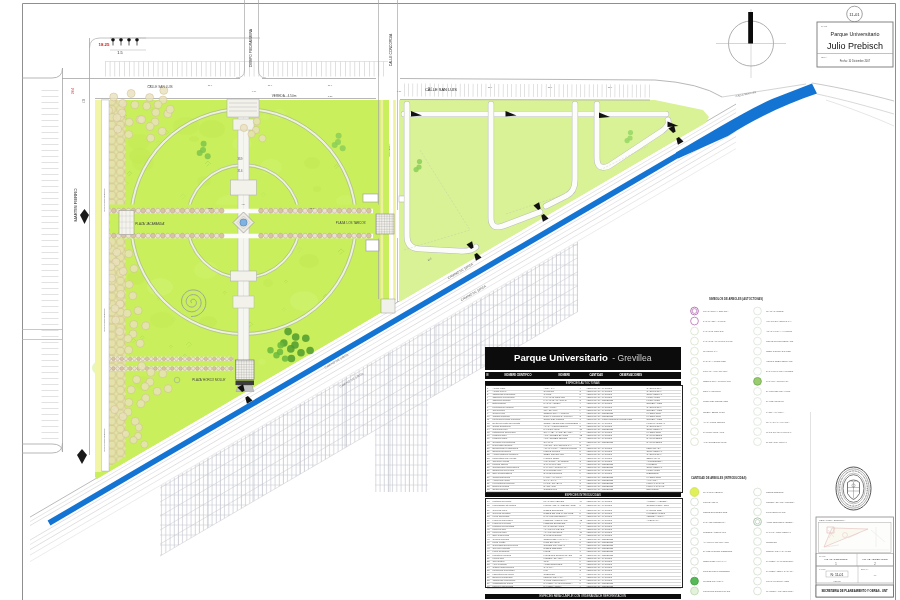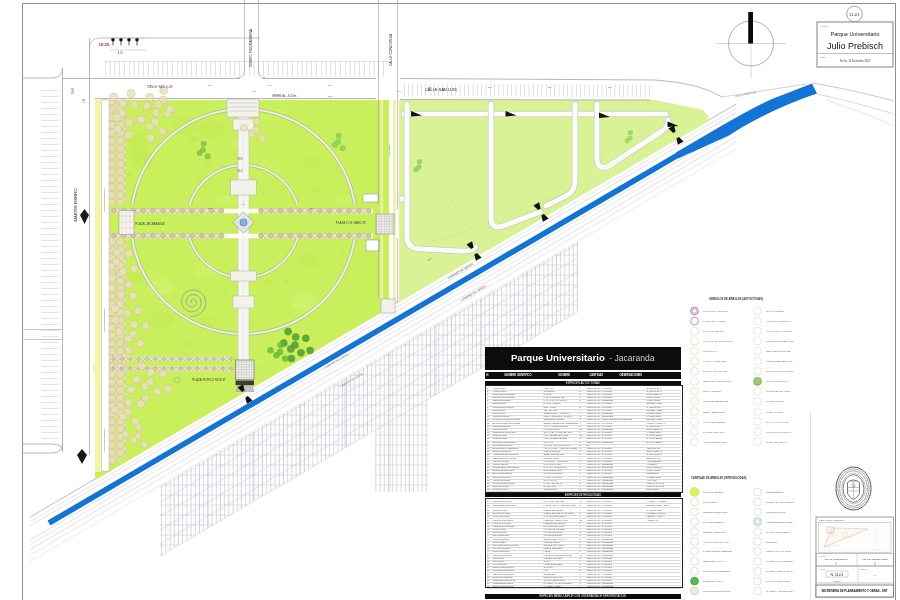--- a/index.html
+++ b/index.html
@@ -722,21 +722,21 @@
         <text x="766.0" y="562.3">PALMERA  WASHINGTONIA</text>
         <circle cx="757.5" cy="571.2" r="3.9" fill="none" stroke="#ccdac6" stroke-width="0.7"></circle>
         <text x="766.0" y="572.2">PALMERA  FENIX  CANARIA</text>
         <circle cx="757.5" cy="581.1" r="3.9" fill="none" stroke="#ccdac6" stroke-width="0.7"></circle>
         <text x="766.0" y="582.1">KIRI  PAULOWNIA  GDE</text>
         <circle cx="757.5" cy="591.0" r="3.9" fill="none" stroke="#ccdac6" stroke-width="0.7"></circle>
         <text x="766.0" y="592.0">MAGNOLIA  GRANDIFLORA</text>
       </g>
 </svg>
 <div style="position:absolute;left:484.5px;top:347px;width:196.5px;height:252px;background:#fff;">
-      <div style="position:absolute;left:0;top:0;width:196.5px;height:22.5px;background:#0c0c0c;color:#fff;text-align:center;"><span style="font-size:9.6px;font-weight:bold;line-height:22.5px;">Parque Universitario</span> <span style="font-size:8.6px;color:#cfcfcf;">- Jacaranda</span></div>
+      <div style="position:absolute;left:0;top:0;width:196.5px;height:22.5px;background:#0c0c0c;color:#fff;text-align:center;"><span style="font-size:9.6px;font-weight:bold;line-height:22.5px;">Parque Universitario</span> <span style="font-size:8.6px;color:#cfcfcf;">- Grevillea</span></div>
       <div style="position:absolute;left:0;top:24.5px;width:196.5px;height:7.5px;background:#0c0c0c;color:#fff;font-size:2.6px;font-weight:bold;">
         <span style="position:absolute;left:2px;top:2.4px;">N</span>
         <span style="position:absolute;left:20px;top:2.4px;">NOMBRE CIENTIFICO</span>
         <span style="position:absolute;left:74px;top:2.4px;">NOMBRE</span>
         <span style="position:absolute;left:105px;top:2.4px;">CANTIDAD</span>
         <span style="position:absolute;left:135px;top:2.4px;">OBSERVACIONES</span>
       </div>
       <div style="position:absolute;left:0;top:33.5px;width:196.5px;height:4.2px;background:#0c0c0c;color:#fff;font-size:2.8px;text-align:center;line-height:4.2px;">ESPECIES  AUTOCTONAS</div>
       <div style="position:absolute;left:0;top:38.2px;width:196.5px;height:106px;border:0.5px solid #222;">
         <div style="position:absolute;left:1px;top:0.4px;width:194px;height:3.1px;font-size:2.3px;color:#565656;white-space:nowrap;overflow:hidden;border-bottom:0.3px solid #d9d9d9;">

